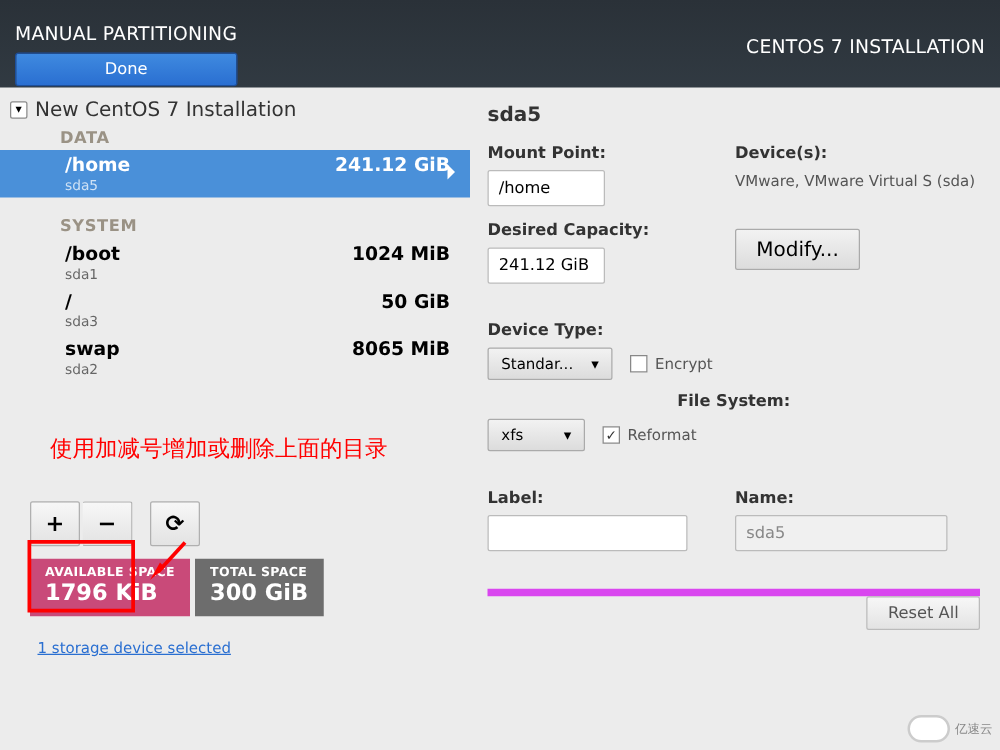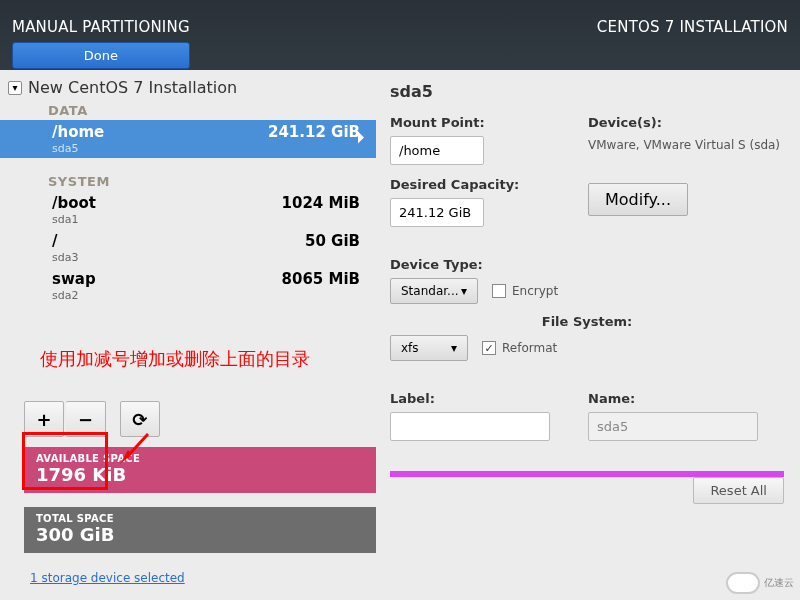--- a/index.html
+++ b/index.html
@@ -1,20 +1,20 @@
 <!DOCTYPE html>
 <html><head>
   <meta charset="utf-8">
   <style>
     * { box-sizing: border-box; margin: 0; padding: 0; font-family: "DejaVu Sans", "Liberation Sans", sans-serif; }
     body { width: 800px; height: 600px; background: #ececec; overflow: hidden; position: relative; }
 
     .topbar { background: linear-gradient(#2a3138, #313a42); height: 70px; color: #fff; padding: 0 12px; display: flex; justify-content: space-between; }
     .topbar-left { display: flex; flex-direction: column; justify-content: flex-start; padding-top: 6px; gap: 6px; }
-    .topbar-right { display: flex; flex-direction: column; align-items: flex-end; justify-content: flex-start; padding-top: 6px; gap: 6px; }
+    .topbar-right { display: flex; flex-direction: column; align-items: flex-end; justify-content: flex-start; padding-top: 16px; gap: 6px; }
     .title { font-size: 15px; font-weight: 400; letter-spacing: .2px; margin-top: 12px; }
     .done-btn { background: linear-gradient(#3f8ae0, #2a6fd1); border: 1px solid #1d4f9c; color: #fff; padding: 5px 14px; border-radius: 3px; font-size: 13px; cursor: pointer; }
     .help-btn { background: linear-gradient(#f7f7f7, #e0e0e0); border: 1px solid #999; color: #333; padding: 5px 14px; border-radius: 3px; font-size: 13px; cursor: pointer; }
     .topbar-ctrls { display: flex; gap: 8px; align-items: center; }
     .kb-ind { background: #fff; color: #000; padding: 2px 34px 2px 6px; font-size: 12px; border-radius: 2px; display: flex; align-items: center; gap: 4px; min-width:100px;}
     .kb-glyph { width: 14px; height: 10px; background: #000; display: inline-block; position:relative; }
     .kb-glyph::after{content:"";position:absolute;inset:2px;border-top:1px solid #fff;border-bottom:1px solid #fff;}
 
     .content { display: flex; height: 530px; }
     .left-pane { width: 376px; padding: 6px 0 0 0; display: flex; flex-direction: column; }
@@ -35,38 +35,38 @@
     .chev svg { width: 10px; height: 14px; fill: #fff; }
 
     .annotation { color: #ff0000; font-size: 18px; padding: 8px 0 8px 40px; font-weight:400;}
     .red-arrow { position: absolute; left: 118px; top: 430px; }
     .red-box { position: absolute; left: 22px; top: 432px; width: 86px; height: 58px; border: 3px solid #ff0000; pointer-events: none; z-index:5;}
 
     .action-row { display: flex; gap: 2px; padding-left: 24px; margin-top: 22px; align-items: center; }
     .icon-btn { width: 40px; height: 36px; background: linear-gradient(#f7f7f7,#e3e3e3); border: 1px solid #b0b0b0; display: flex; align-items: center; justify-content: center; font-size: 18px; font-weight: bold; cursor: pointer; border-radius:2px;}
     .icon-btn + .icon-btn { border-left: 0; }
 
-    .space-row { display: flex; gap: 14px; padding: 10px 0 0 24px; flex-direction: column; }
+    .space-row { display: flex; gap: 4px; padding: 10px 0 0 24px; }
     .space-box { padding: 6px 12px 8px 12px; color: #fff; min-width: 98px; }
     .space-box.avail { background: #c94a79; }
     .space-box.total { background: #6d6d6d; }
     .space-label { font-size: 10px; font-weight: bold; letter-spacing: .3px;}
     .space-value { font-size: 18px; font-weight: bold; }
 
     .storage-link { padding: 14px 0 0 30px; }
     .storage-link a { color: #2a6fd1; font-size: 12px; text-decoration: underline; cursor: pointer; }
 
     .right-title { font-size: 16px; color: #333; font-weight: bold; margin-bottom: 14px; }
     .form-grid { display: grid; grid-template-columns: 190px 1fr; column-gap: 8px; row-gap: 12px; }
     .fld-label { font-size: 13px; color: #333; font-weight: bold; margin-bottom: 6px; }
     .text-input { width: 100%; padding: 6px 8px; border: 1px solid #bbb; background: #fff; font-size: 13px; border-radius:2px;}
     .text-input[disabled]{ background:#f0f0f0;color:#888;}
     .device-info { font-size: 12px; color: #555; line-height: 1.5; }
     .modify-btn { background: linear-gradient(#f2f2f2,#dcdcdc); border: 1px solid #aaa; padding: 6px 16px; font-size: 16px; border-radius: 2px; cursor: pointer; margin-top:6px;}
-    .select { display: inline-flex; align-items: center; justify-content: space-between; padding: 5px 10px; background: linear-gradient(#f2f2f2,#dcdcdc); border: 1px solid #aaa; border-radius: 2px; font-size: 12px; width: 88px; cursor: pointer; }
+    .select { display: inline-flex; align-items: center; justify-content: space-between; padding: 5px 10px; background: linear-gradient(#f2f2f2,#dcdcdc); border: 1px solid #aaa; border-radius: 2px; font-size: 12px; width: 100px; cursor: pointer; }
     .check-row { display: flex; align-items: center; gap: 6px; font-size: 12px; color: #555; }
     .checkbox { width: 14px; height: 14px; border: 1px solid #888; background: #fff; display: inline-flex; align-items: center; justify-content: center; font-size: 11px; }
     .checkbox.checked::after { content:"✓"; color:#333;}
     .dt-row{display:flex;align-items:center;gap:14px;}
     .fs-col{margin-top:10px;text-align:center;}
     .spacer{height:30px;}
     .bottom-divider{border-top:6px solid #d946ef;margin-top:30px;padding-top:0;text-align:right;}
     .reset-btn{background:linear-gradient(#f7f7f7,#e3e3e3);border:1px solid #bbb;padding:5px 16px;font-size:13px;border-radius:2px;color:#555;}
 
     .watermark { position: absolute; right: 6px; bottom: 6px; font-size: 10px; color: #888; display: flex; align-items:center; gap:4px;}

